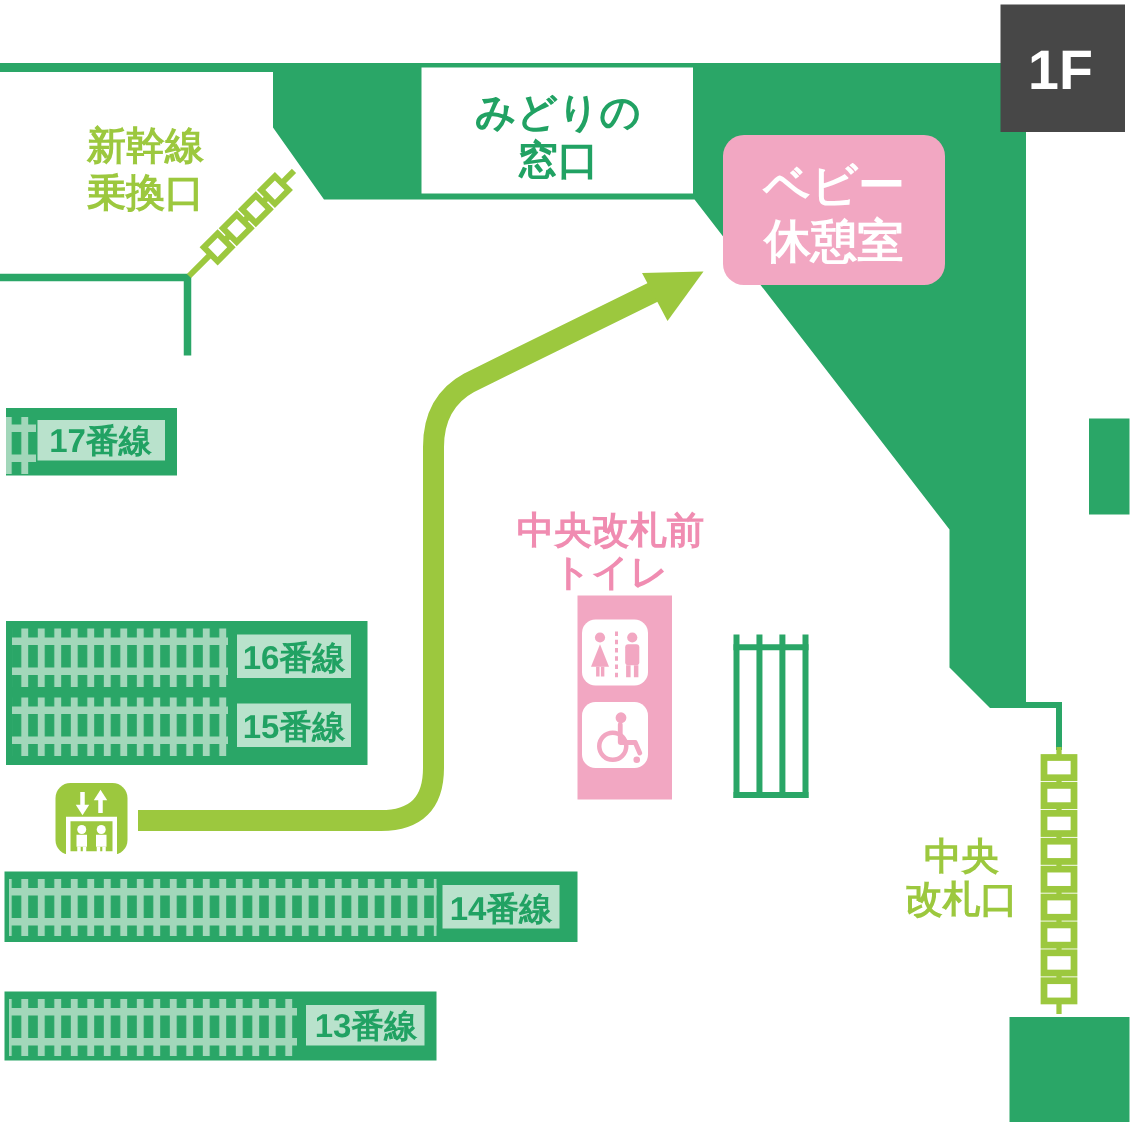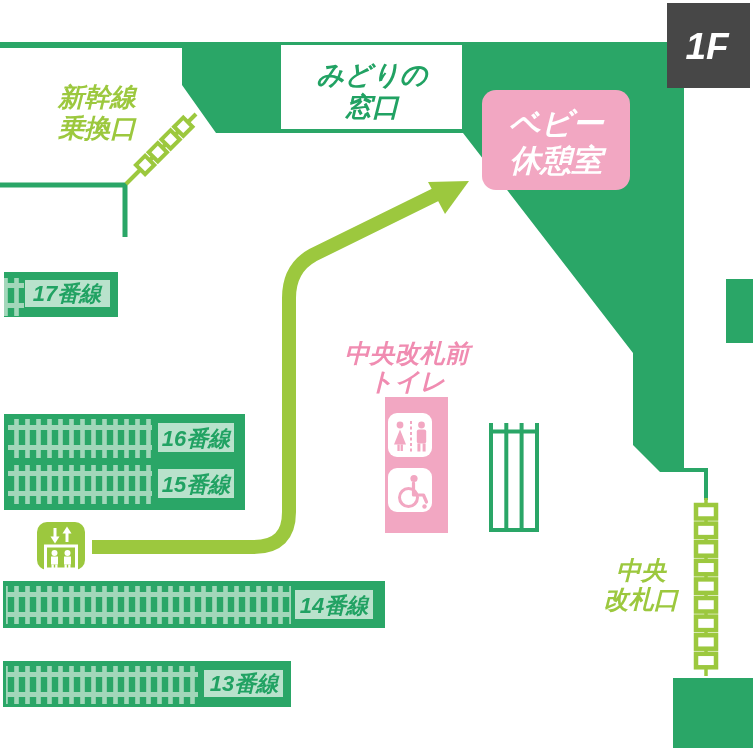--- a/index.html
+++ b/index.html
@@ -1,17 +1,17 @@
 <!DOCTYPE html>
 <html><head>
 <meta charset="utf-8">
 <style>
   html,body{margin:0;padding:0;background:#fff;}
   .stage{position:relative;width:756px;height:755px;background:#ffffff;overflow:hidden;
-         font-family:"Liberation Sans", sans-serif;font-style:italic;}
+         font-family:"Liberation Sans", sans-serif;}
   svg{position:absolute;left:0;top:0;}
   text{font-family:"Liberation Sans", sans-serif;font-weight:bold;}
   .t-lime{fill:#9cc83e;}
   .t-green{fill:#21a263;}
   .t-pink{fill:#f08cb1;}
   .t-white{fill:#ffffff;}
 </style>
 </head>
 <body>
 

